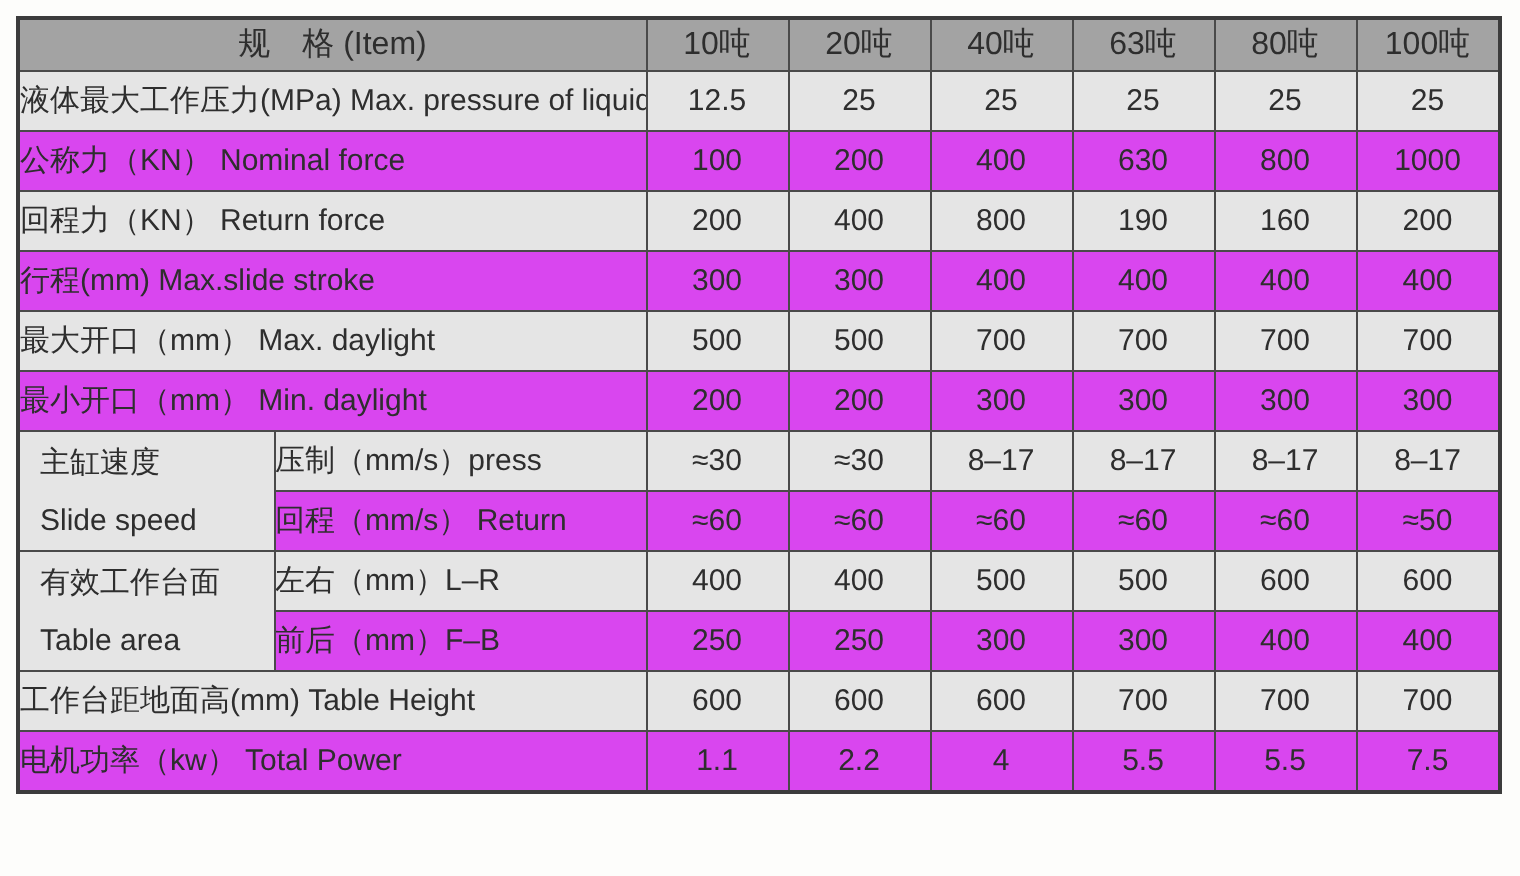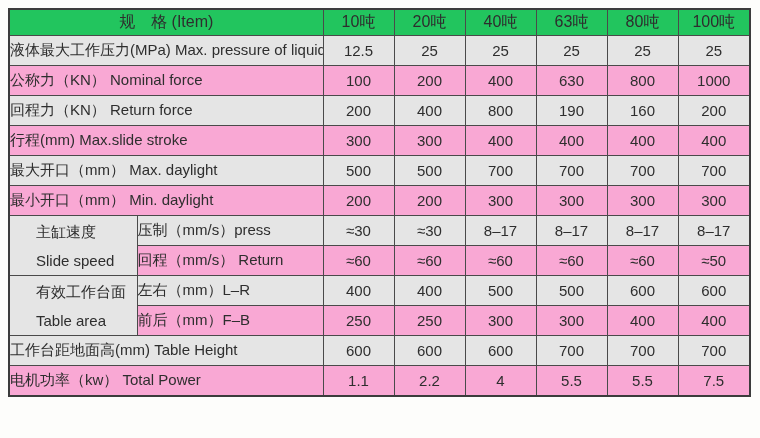--- a/index.html
+++ b/index.html
@@ -19,27 +19,27 @@
   }
   table.spec td{
     border:1px solid #4a4a4a;
     font-size:15px;
     height:29px;
     padding:0;
     overflow:hidden;
     white-space:nowrap;
     vertical-align:middle;
   }
-  tr.hdr td{background:#22c55e;height:25px;font-size:16px;}
-  tr.g td{background:#f9a8d4;margin-left:48px;}
+  tr.hdr td{background:#a3a3a3;height:25px;font-size:16px;}
+  tr.g td{background:#d946ef;margin-left:48px;}
   tr.w td{background:#e5e5e5;}
   td.white-cell{background:#f7faf5;}
   .c{text-align:center;}
   .lbl{text-align:left;padding-left:10px;}
-  .grp div{height:29px;line-height:29px;padding-left:10px;margin-left:16px;}
+  .grp div{height:29px;line-height:29px;padding-left:10px;}
   .footer{
     position:absolute;left:6px;top:411px;
     font-size:11.5px;color:#1f1f1f;letter-spacing:0.1px;
   }
 </style>
 </head>
 <body>
 
 <div class="page">
   <table class="spec">

